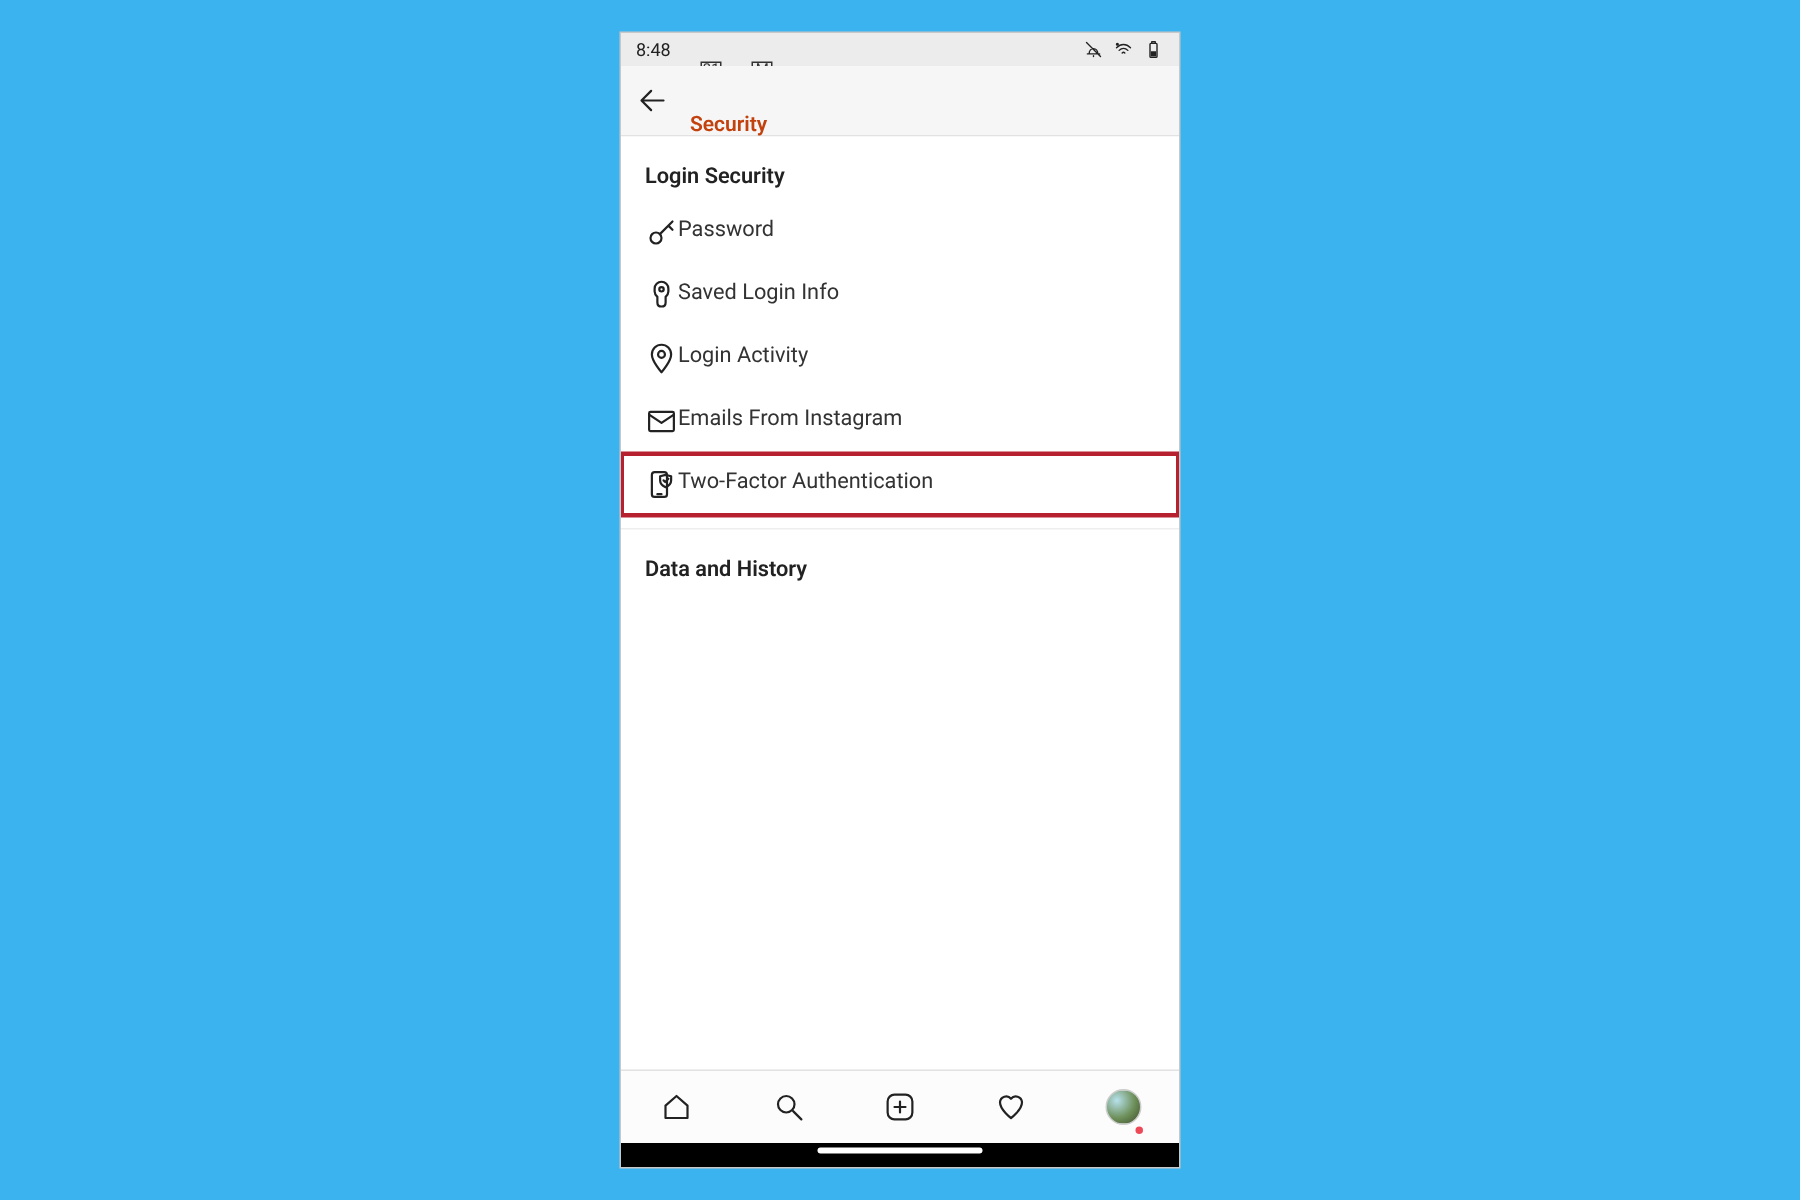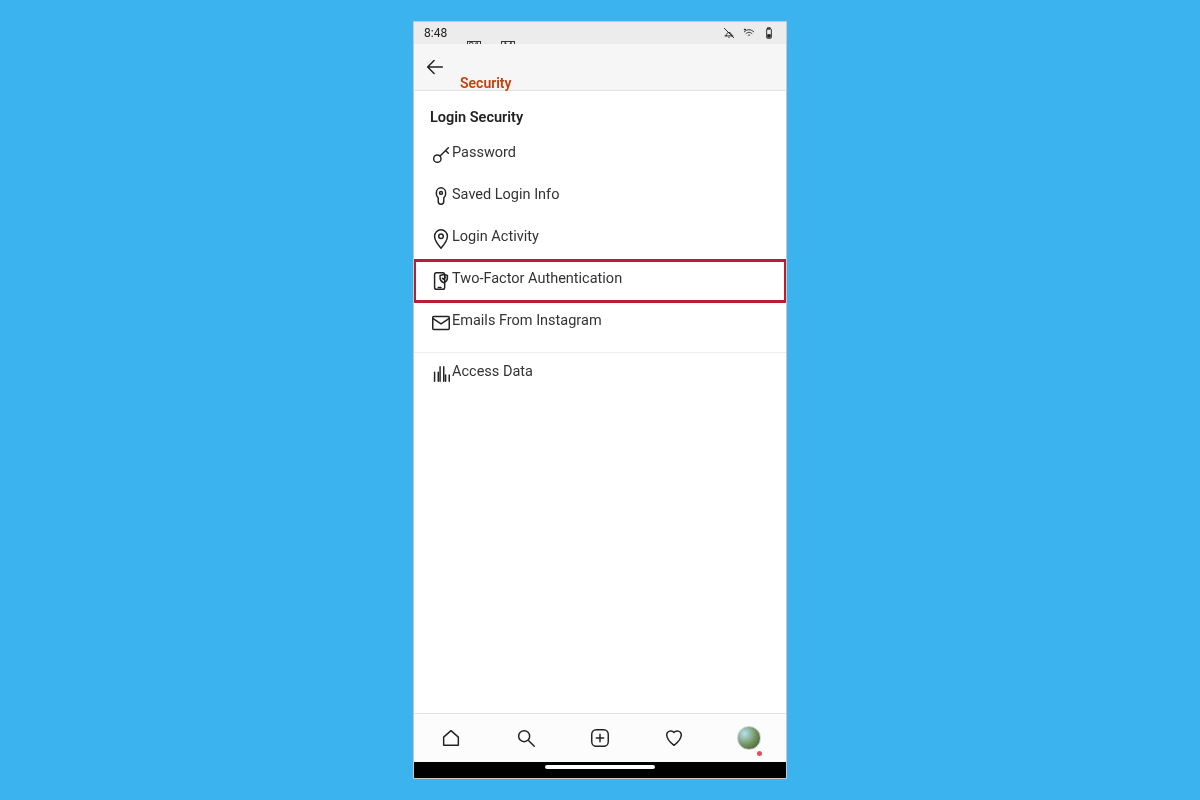--- a/index.html
+++ b/index.html
@@ -201,53 +201,46 @@
     <div class="row">
       <span class="icon">
         <svg viewBox="0 0 24 24">
             <path d="M12 22 C12 22 5 14 5 9 a7 7 0 0 1 14 0 C19 14 12 22 12 22 Z"></path>
             <circle cx="12" cy="9" r="2.5"></circle>
           </svg>
       </span>
       <span>Login Activity</span>
     </div>
 
+    <div class="row">
+      <span class="icon">
+        <svg viewBox="0 0 24 24">
+            <rect x="3" y="5" width="18" height="14" rx="1"></rect>
+            <path d="M3 7 L12 13 L21 7"></path>
+          </svg>
+      </span>
+      <span>Emails From Instagram</span>
+    </div>
+
     <div class="row highlight">
       <span class="icon">
         <svg viewBox="0 0 24 24">
             <rect x="5" y="3" width="11" height="18" rx="2"></rect>
             <path d="M9 19 h3"></path>
             <path d="M15 5 l4 1 v3 c0 3 -2 4 -4 5 c-2 -1 -4 -2 -4 -5 V6 Z"></path>
             <path d="M13.5 9 l1.2 1.2 L17 7.8"></path>
           </svg>
       </span>
       <span>Two-Factor Authentication</span>
     </div>
 
-    <div class="row">
-      <span class="icon">
-        <svg viewBox="0 0 24 24">
-            <rect x="3" y="5" width="18" height="14" rx="1"></rect>
-            <path d="M3 7 L12 13 L21 7"></path>
-          </svg>
-      </span>
-      <span>Emails From Instagram</span>
-    </div>
-
     <div class="divider"></div>
 
-
-    <div class="row">
-      <span class="icon">
-        <svg viewBox="0 0 24 24">
-            <path d="M5 20 V10 M9 20 V10 M11 20 V4 M15 20 V4 M17 20 V13 M21 20 V13"></path>
-          </svg>
-      </span>
-      <span>Access Data</span>
-    </div>
+    <div class="section-title">Data and History</div>
+
 
 
 
 
   </div>
 
   <div class="tab-bar">
     <div class="tab">
       <span class="icon">
         <svg viewBox="0 0 24 24">

